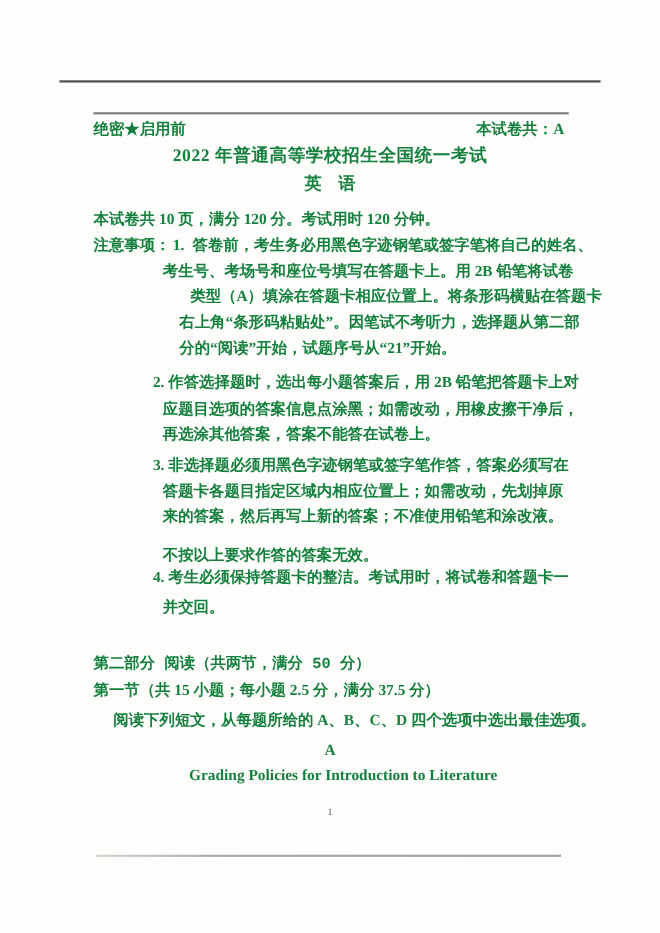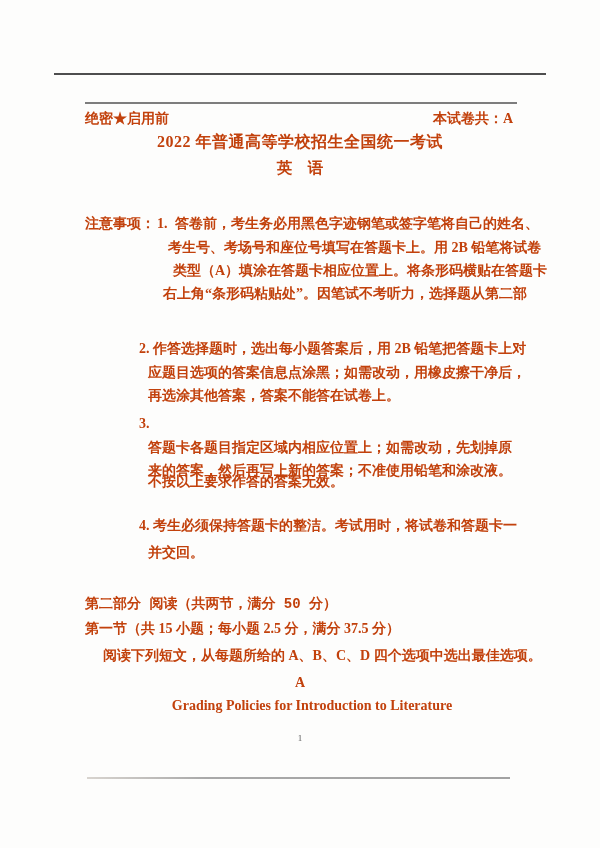--- a/index.html
+++ b/index.html
@@ -12,21 +12,21 @@
   .page {
     position: absolute; inset: 0;
     background: #fdfdfc;
     font-family: "Liberation Serif", "DejaVu Serif", serif;
   }
   .t {
     position: absolute;
     font-weight: bold;
     font-size: 14px;
     line-height: 20px;
-    color: #c2410c;
+    color: #15803d;
     white-space: nowrap;
   }
   .center { left: 0; width: 600px; text-align: center; }
   .title-txt { font-size: 16px; line-height: 22px; letter-spacing: 0.5px; }
   .subject-txt { font-size: 15.5px; }
   .passage-title-txt { font-size: 14px; }
   .pageno { font-size: 9px; line-height: 12px; color: #5a5a5a; font-weight: normal; }
   .rule { position: absolute; }
   .rule-top { left: 54px; top: 73px; width: 492px; height: 2px; background: #4e4e4e; }
   .rule-header { left: 85px; top: 102px; width: 432px; height: 1.5px; background: #7d7d7d; }
@@ -40,37 +40,40 @@
 
   <div class="rule rule-top"></div>
   <div class="rule rule-header"></div>
 
   <div class="t" style="top:109px; left:85px;">绝密★启用前</div>
   <div class="t" style="top:109px; right:87px;">本试卷共：A</div>
 
   <div class="t center title-txt" style="top:131px;">2022 年普通高等学校招生全国统一考试</div>
   <div class="t center subject-txt" style="top:158px;">英　语</div>
 
+  <div class="t" style="top:191px; left:85px;">本试卷共 10 页，满分 120 分。考试用时 120 分钟。</div>
 
   <div class="t" style="top:214px; left:85px;">注意事项：</div>
   <div class="t" style="top:214px; left:157px;">1.</div>
   <div class="t" style="top:214px; left:175px;">答卷前，考生务必用黑色字迹钢笔或签字笔将自己的姓名、</div>
-  <div class="t" style="top:238px; left:168px;">考生号、考场号和座位号填写在答题卡上。用 2B 铅笔将试卷</div>
+  <div class="t" style="top:238px; left:148px;">考生号、考场号和座位号填写在答题卡上。用 2B 铅笔将试卷</div>
   <div class="t" style="top:261px; left:173px;">类型（A）填涂在答题卡相应位置上。将条形码横贴在答题卡</div>
   <div class="t" style="top:284px; left:163px;">右上角“条形码粘贴处”。因笔试不考听力，选择题从第二部</div>
+  <div class="t" style="top:308px; left:163px;">分的“阅读”开始，试题序号从“21”开始。</div>
 
   <div class="t" style="top:339px; left:139px;">2.</div>
   <div class="t" style="top:339px; left:153px;">作答选择题时，选出每小题答案后，用 2B 铅笔把答题卡上对</div>
   <div class="t" style="top:363px; left:148px;">应题目选项的答案信息点涂黑；如需改动，用橡皮擦干净后，</div>
   <div class="t" style="top:386px; left:148px;">再选涂其他答案，答案不能答在试卷上。</div>
 
   <div class="t" style="top:414px; left:139px;">3.</div>
+  <div class="t" style="top:414px; left:153px;">非选择题必须用黑色字迹钢笔或签字笔作答，答案必须写在</div>
   <div class="t" style="top:438px; left:148px;">答题卡各题目指定区域内相应位置上；如需改动，先划掉原</div>
   <div class="t" style="top:461px; left:148px;">来的答案，然后再写上新的答案；不准使用铅笔和涂改液。</div>
-  <div class="t" style="top:472px; left:148px;">不按以上要求作答的答案无效。</div>
+  <div class="t" style="top:496px; left:148px;">不按以上要求作答的答案无效。</div>
 
   <div class="t" style="top:516px; left:139px;">4.</div>
   <div class="t" style="top:516px; left:153px;">考生必须保持答题卡的整洁。考试用时，将试卷和答题卡一</div>
   <div class="t" style="top:543px; left:148px;">并交回。</div>
 
   <div class="t" style="top:594px; left:85px;font-family:Liberation Mono, monospace;">第二部分 阅读（共两节，满分 50 分）</div>
   <div class="t" style="top:619px; left:85px;">第一节（共 15 小题；每小题 2.5 分，满分 37.5 分）</div>
   <div class="t" style="top:646px; left:103px;">阅读下列短文，从每题所给的 A、B、C、D 四个选项中选出最佳选项。</div>
   <div class="t center" style="top:673px;">A</div>
   <div class="t center passage-title-txt" style="top:696px;padding-left:12px;">Grading Policies for Introduction to Literature</div>

